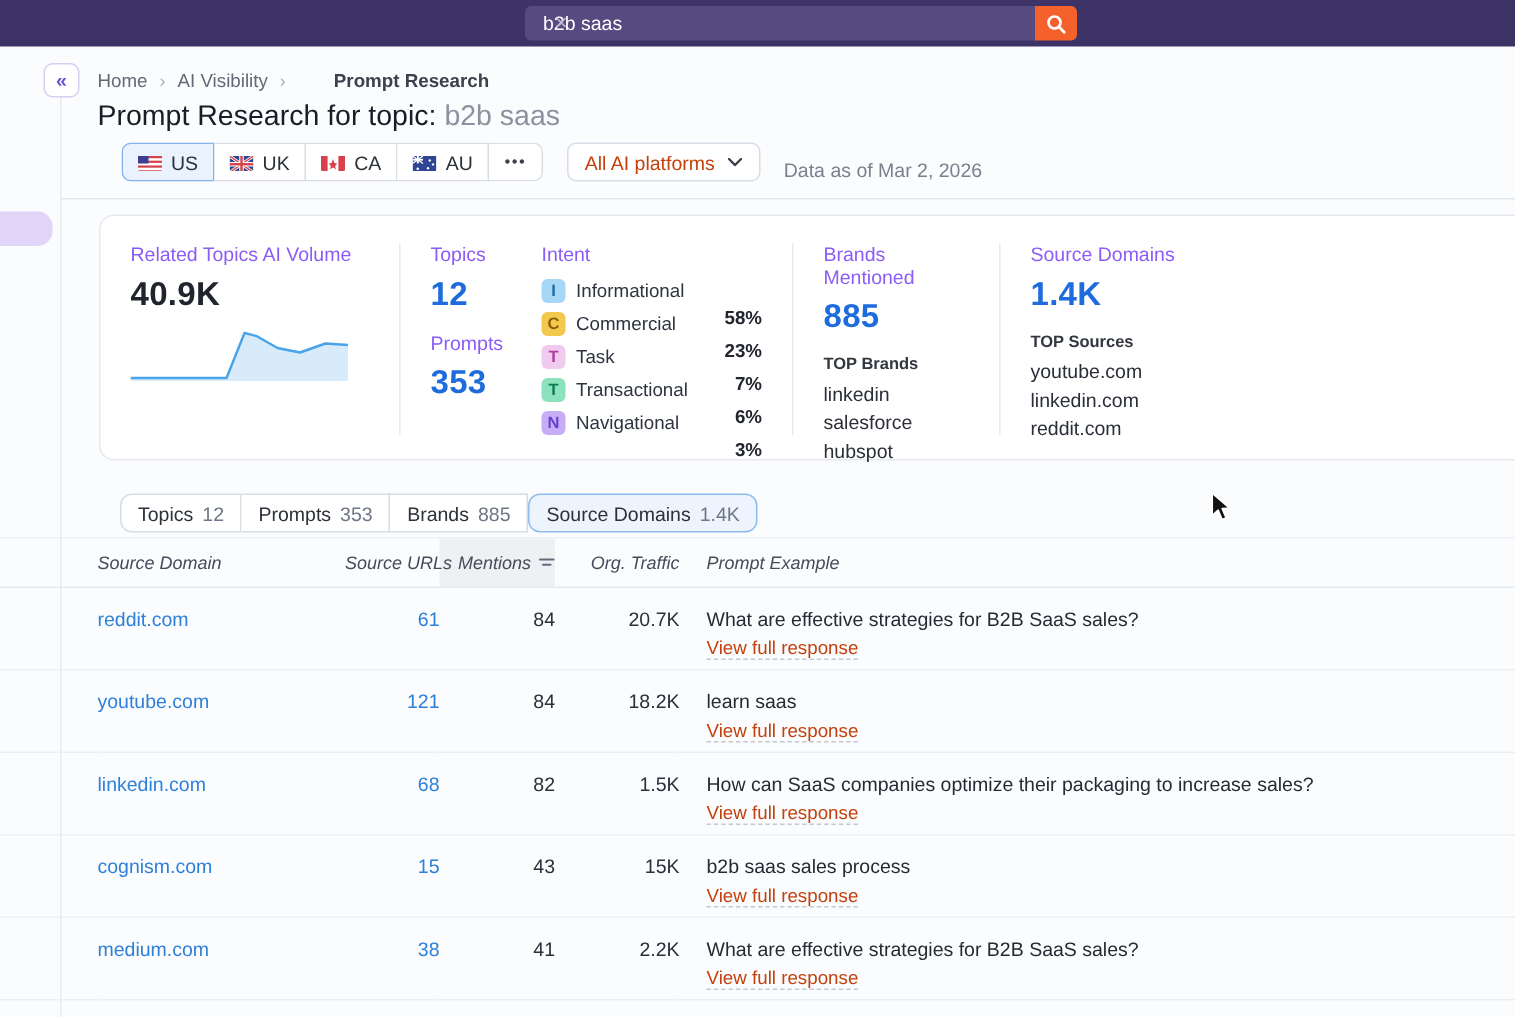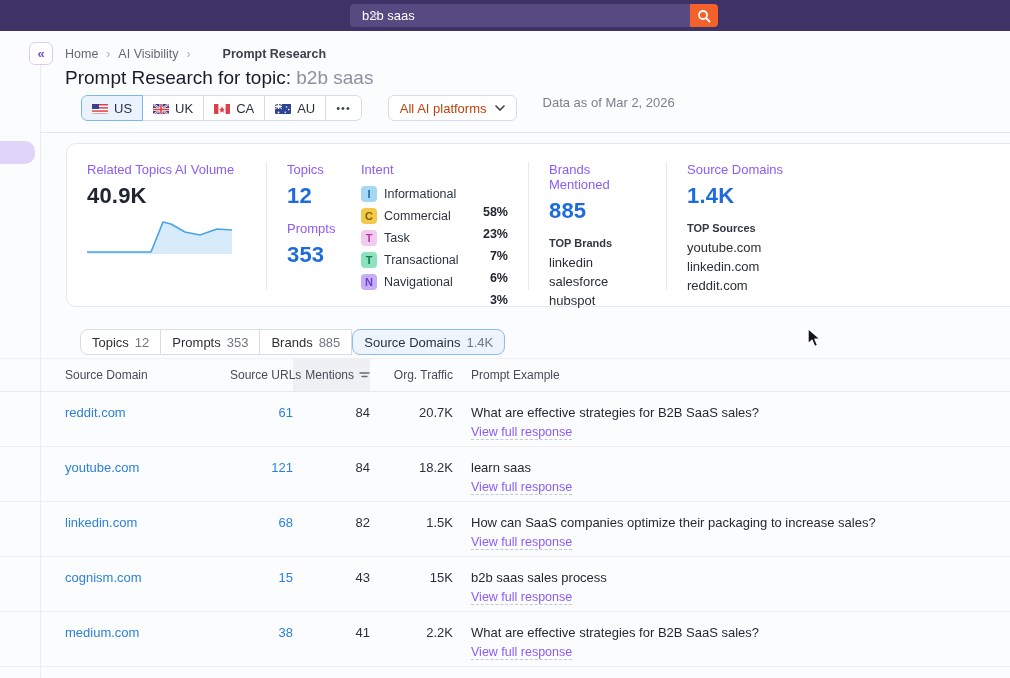--- a/index.html
+++ b/index.html
@@ -25,21 +25,21 @@
                   cursor:pointer; line-height:20px; text-align:center; }
 
   
   .crumbs { position:absolute; left:65px; top:47px; font-size:12.5px; color:#636A76; display:flex; gap:8px; align-items:center; }
   .crumb-sep { color:#A7ADB8; font-size:12px; }
   .crumb-current { color:#3C414C; font-weight:bold;padding-left:24px; }
   .crumb-link { cursor:pointer; }
   .page-title { position:absolute; left:65px; top:67px; font-size:19px; font-weight:normal; color:#181D27;text-align:right; }
   .page-title .topic { color:#8C929E; }
 
-  .filters { position:absolute; left:65px; top:95px; display:flex; align-items:flex-start; gap:26px; height:26px;padding-left:16px; }
+  .filters { position:absolute; left:65px; top:95px; display:flex; align-items:flex-end; gap:16px; height:26px;padding-left:16px; }
   .geo-group { display:flex; border-radius:6px; overflow:hidden; }
   .geo-seg { display:flex; align-items:center; gap:6px; padding:0 10px; height:26px; background:#fff;
              border:1px solid #D8DDE5; border-left-width:0; font-size:13px; color:#2B3039; cursor:pointer; }
   .geo-seg:first-child { border-left-width:1px; border-radius:6px 0 0 6px; }
   .geo-seg:last-child { border-radius:0 6px 6px 0; }
   .geo-seg.selected { background:#E9F2FD; border:1px solid #7FB4EC; border-radius:6px 0 0 6px; }
   .geo-seg .flag { width:16px; height:11px; border-radius:1px; overflow:hidden; display:block; }
   .geo-more { letter-spacing:1px; color:#3C414C; font-size:11px; }
   .platform-dd { display:flex; align-items:center; gap:8px; height:26px; padding:0 11px; background:#fff;
                  border:1px solid #D8DDE5; border-radius:6px; font-size:13px; color:#c2410c; cursor:pointer; }
@@ -75,34 +75,34 @@
          border:1px solid #D8DDE5; border-left-width:0; font-size:13px; color:#2B3039; cursor:pointer; }
   .tab:first-child { border-left-width:1px; border-radius:8px 0 0 8px; }
   .tab .cnt { color:#6F7787; }
   .tab.selected { background:#EDF4FD; border:1px solid #8FBCEE; border-radius:8px; }
 
   
   .table-wrap { position:absolute; left:0; top:358px; right:0; border-top:1px solid #EEF0F3; }
   table { border-collapse:collapse; table-layout:fixed; width:1010px; }
   col.c-pad0 { width:65px; } col.c1 { width:165px; } col.c2 { width:63px; } col.c3 { width:77px; }
   col.c4 { width:83px; } col.c5 { width:557px; }
-  th { font-size:12px; font-weight:normal; color:#464C59; height:32px; text-align:left; white-space:nowrap; }
+  th { font-size:12px; font-weight:normal; color:#464C59; height:32px; text-align:left; white-space:nowrap;font-style:italic; }
   th.num { text-align:right; }
   th.sorted { background:#EEF0F4; }
   th .sort-wrap { display:inline-flex; align-items:center; gap:5px; }
   thead tr { border-bottom:1px solid #E6E9EE; }
   tbody tr { border-bottom:1px solid #EDEFF2; }
   td { vertical-align:top; padding-top:13px; height:55px; font-size:13px; color:#2B303B; }
   td.num { text-align:right; }
   td.c1 { color:#2E80D9; cursor:pointer; }
   td.c2 { color:#2E80D9; cursor:pointer; }
   td.c5 { padding-left:18px; }
   th.c5 { padding-left:18px; }
   .prompt-text { color:#262A33; line-height:15px; }
-  .view-full { display:inline-block; margin-top:5px; font-size:12.5px; color:#8b5cf6;
+  .view-full { display:inline-block; margin-top:5px; font-size:12.5px; color:#c2410c;
                border-bottom:1px dashed #C3C8D2; cursor:pointer; }
 
   
   .cursor { position:absolute; left:806px; top:327px; pointer-events:none; }
 </style>
 </head>
 <body>
 
 <div class="topbar">
   <div class="searchbox">

